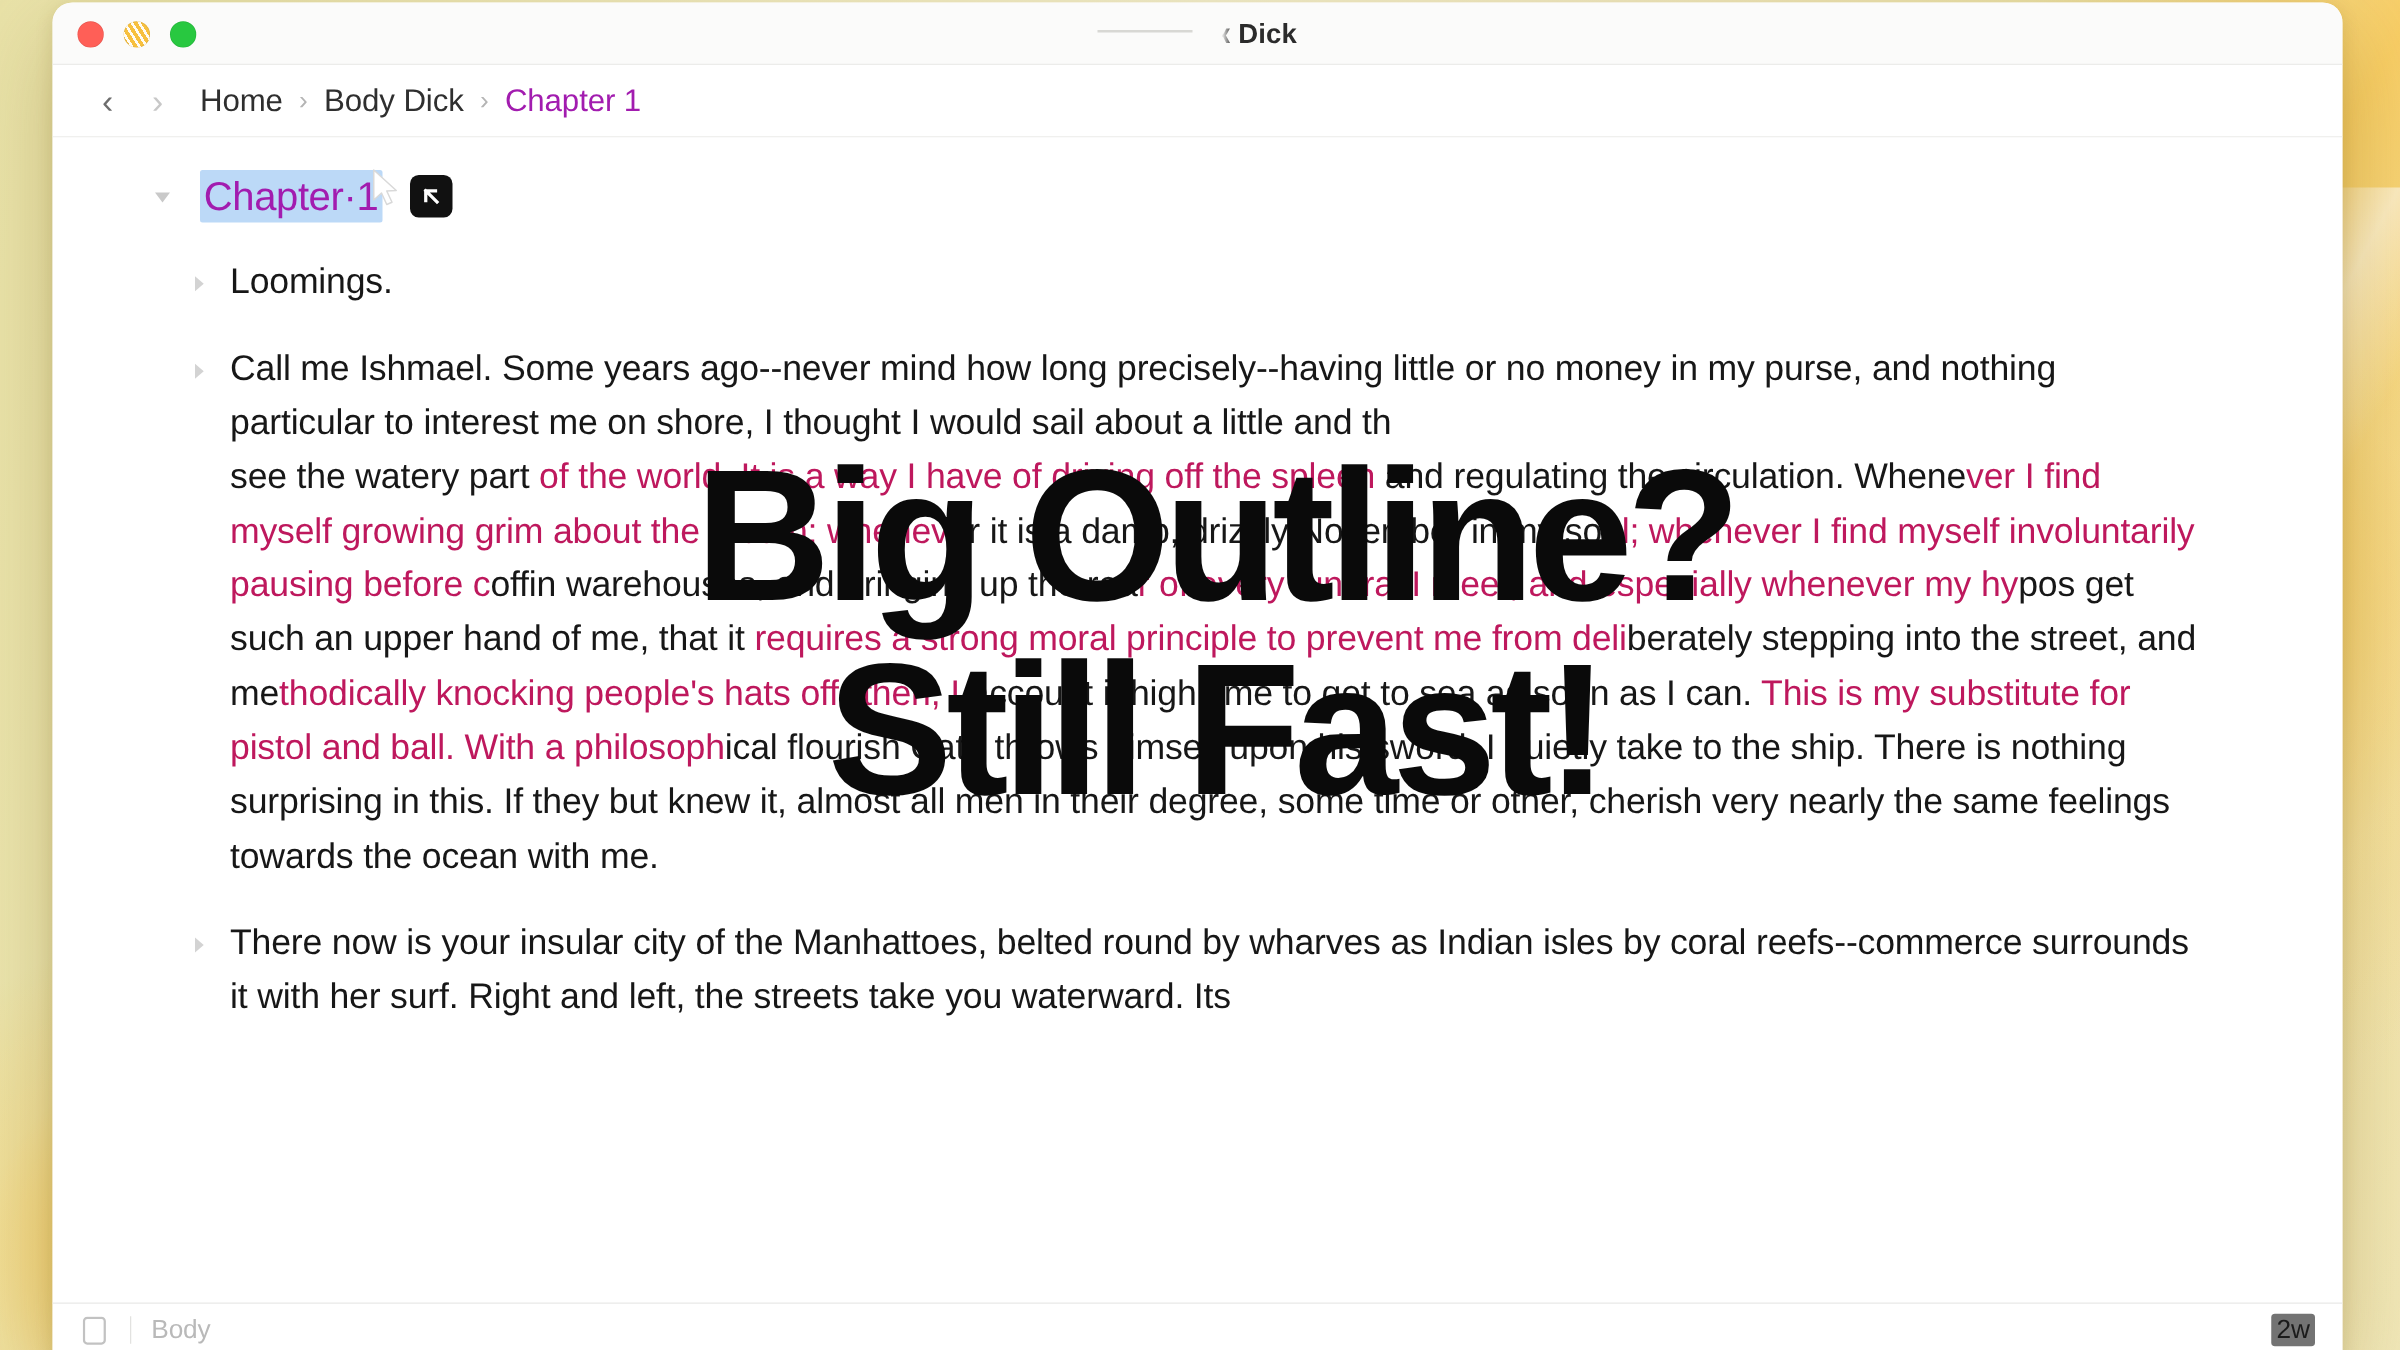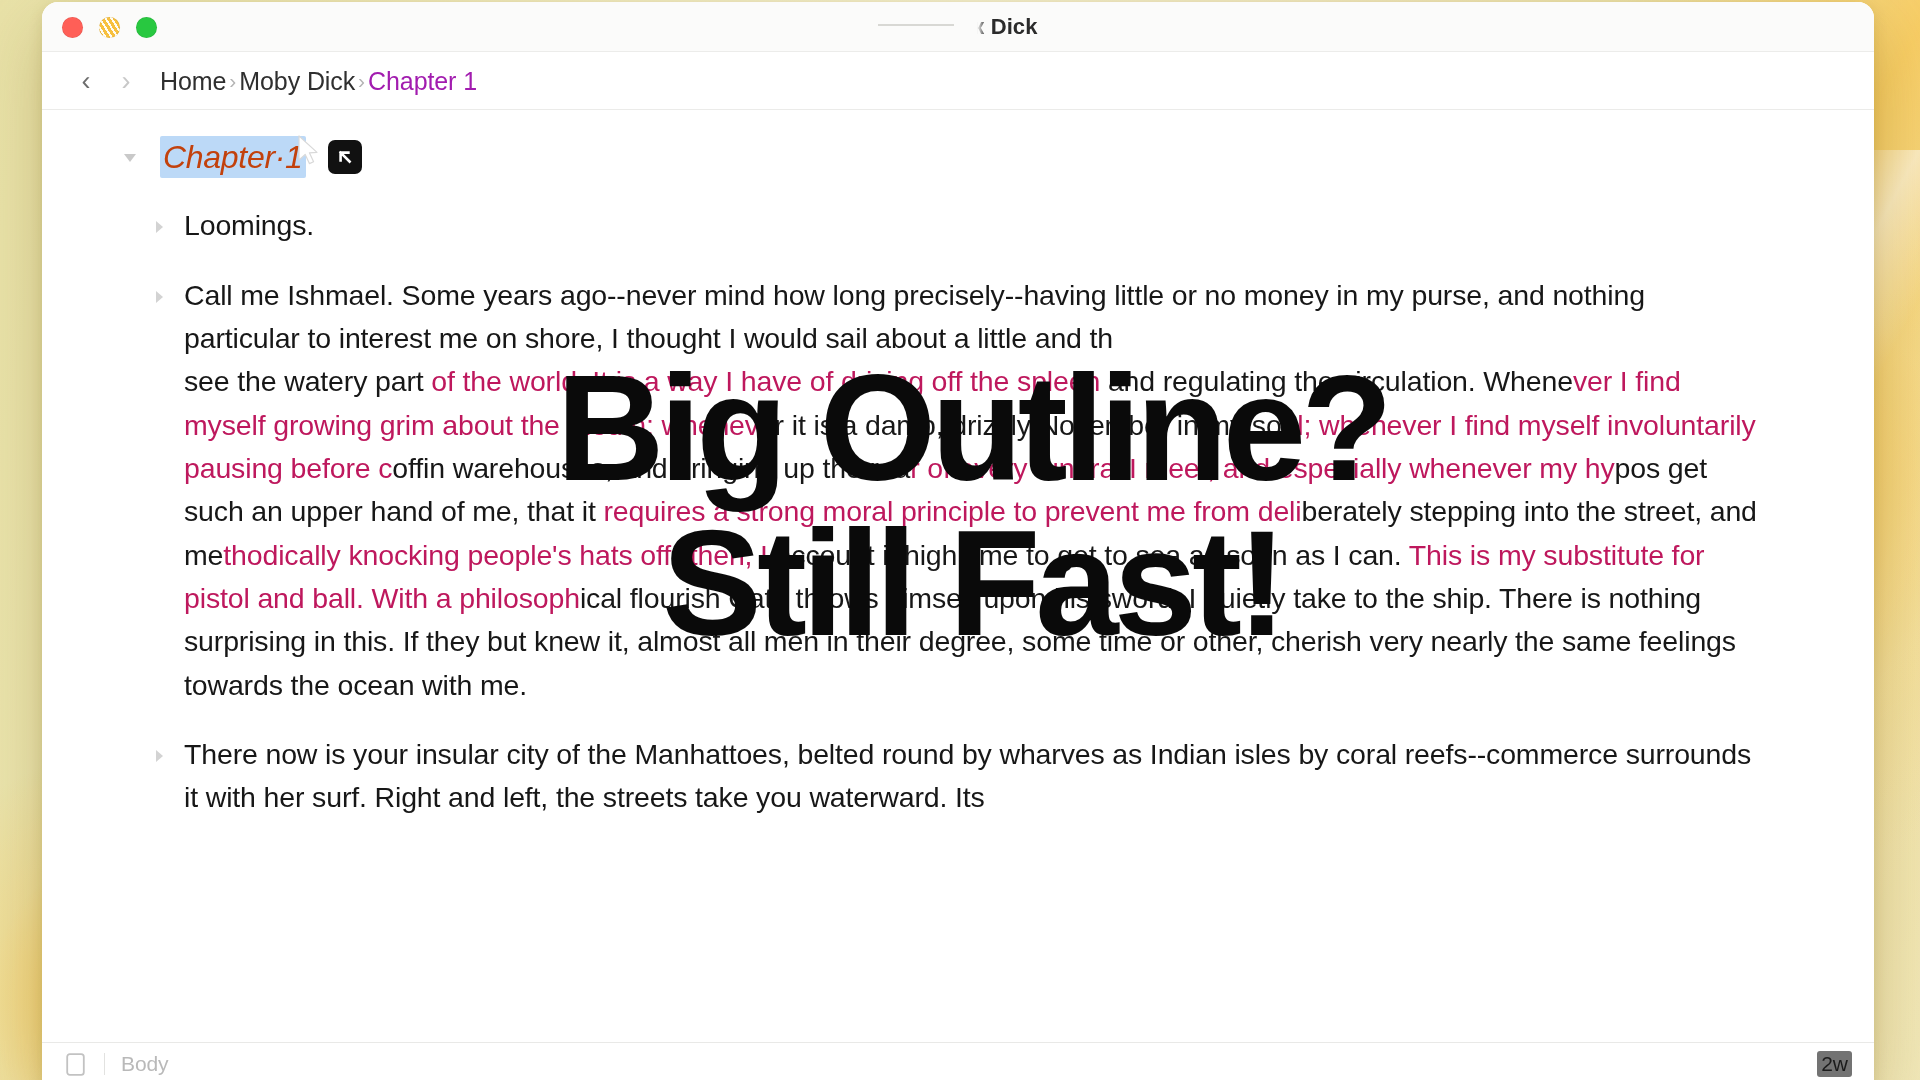--- a/index.html
+++ b/index.html
@@ -81,21 +81,21 @@
     display:flex; align-items:center; gap:0;
     padding-left:24px; background:#ffffff; position:relative;
   }
   .crumbbar::after{ content:""; position:absolute; left:0; right:0; bottom:0; height:1px; background:#ebebe9; }
   .navbtn{
     width:40px; height:40px; display:flex; align-items:center; justify-content:center;
     font-size:27px; line-height:1; color:#6d6d6d; font-weight:400; cursor:pointer;
     font-family:"Liberation Sans", sans-serif;
   }
   .navbtn.fwd{ color:#c8c8c8; }
-  .crumbs{ display:flex; align-items:center; margin-left:14px; gap:3px; }
+  .crumbs{ display:flex; align-items:center; margin-left:14px; gap:13px; }
   .crumb{ font-size:25px; color:#2f2f2f; letter-spacing:-0.1px; cursor:pointer; }
   .crumb.current{ color:#a21caf; }
   .crumb-sep{ font-size:21px; color:#b4b4b4; }
 
   
   .doc{
     flex:1 1 auto; position:relative; overflow:hidden; background:#fff;
     padding:26px 0 0 0;
   }
 
@@ -103,22 +103,22 @@
   .tri{
     flex:0 0 46px; display:flex; justify-content:center; padding-top:10px; cursor:pointer;
     user-select:none;
   }
   .tri svg{ display:block; }
 
   
   .head-row{ padding-left:66px; align-items:center; }
   .head-row .tri{ flex:0 0 44px; padding-top:0; }
   .head-text{
-    font-size:32px; color:#c2410c; letter-spacing:-0.3px; line-height:1.2;
-    background:#bcd9f7; padding:2px 3px; border-radius:2px; margin-left:8px;font-style:italic;
+    font-size:32px; color:#a21caf; letter-spacing:-0.3px; line-height:1.2;
+    background:#bcd9f7; padding:2px 3px; border-radius:2px; margin-left:8px;
   }
   .badge-square{
     width:34px; height:34px; border-radius:7px; background:#111; margin-left:22px;
     display:flex; align-items:center; justify-content:center; flex:0 0 34px;
   }
 
   
   .outline{ padding-left:92px; padding-right:96px; }
   .o-row{ display:flex; align-items:flex-start; margin-top:26px; }
   .o-row .tri{ flex:0 0 50px; padding-top:14px; }
@@ -186,21 +186,21 @@
   <div class="crumbbar">
     <div class="navbtn back">
       <span>‹</span>
     </div>
     <div class="navbtn fwd">
       <span>›</span>
     </div>
     <div class="crumbs">
       <span class="crumb">Home</span>
       <span class="crumb-sep">›</span>
-      <span class="crumb">Moby Dick</span>
+      <span class="crumb">Body Dick</span>
       <span class="crumb-sep">›</span>
       <span class="crumb current">Chapter 1</span>
     </div>
   </div>
 
   <div class="doc">
 
     <div class="row head-row">
       <div class="tri">
         <svg width="20" height="20" viewBox="0 0 20 20" aria-hidden="true">

